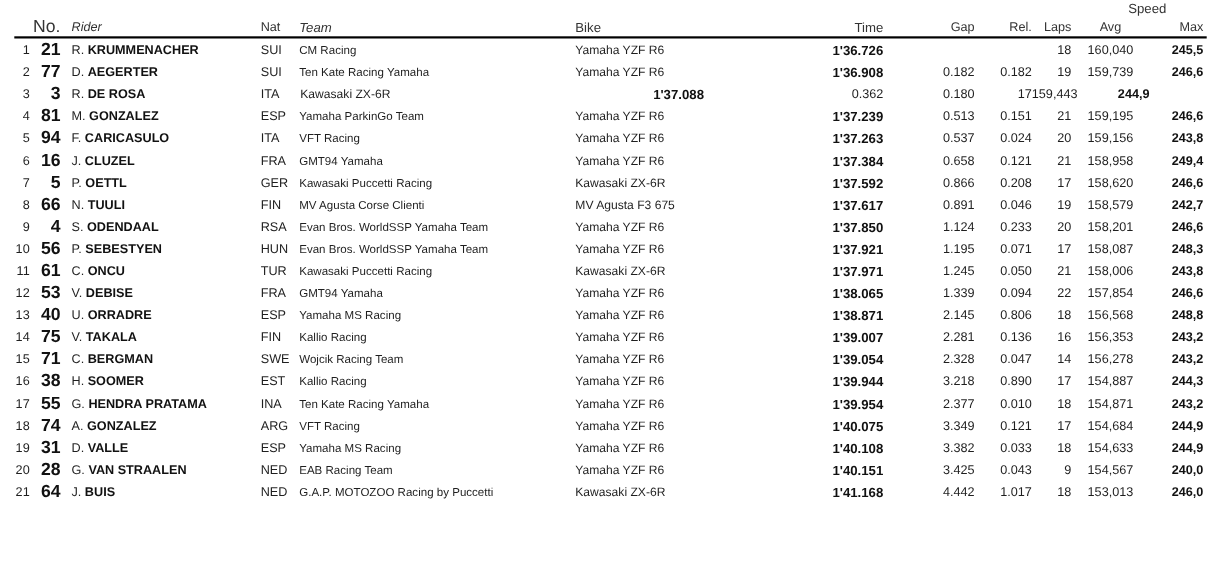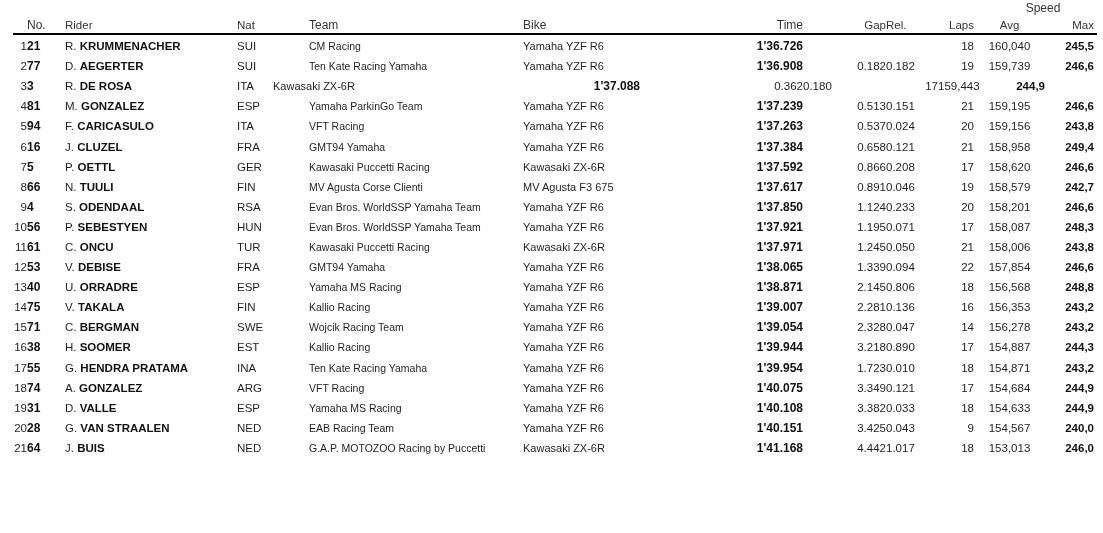--- a/index.html
+++ b/index.html
@@ -30,34 +30,34 @@
   .thead { position: absolute; top: 16px; left: 0; height: 17px; font-size: 12px; color: #333; }
   .rule {
     position: absolute; top: 33px; left: 13px;
     width: 1084px; height: 2px; background: #000;
   }
   .tbody { position: absolute; top: 36px; left: 0; }
   .trow { height: 20.1px; }
 
   
   .col-pos   { text-align: right; font-size: 11.5px; }
-  .col-no    { text-align: left; font-size: 12px; font-weight: bold; color: #111; }
+  .col-no    { text-align: right; font-size: 16px; font-weight: bold; color: #111; }
   .col-rider { text-align: left; padding-left: 10px; font-size: 11.5px; }
   .col-rider .last { font-weight: bold; color: #111; text-align: right; }
   .col-nat   { text-align: left; padding-left: 7px; font-size: 11.5px; }
-  .col-team  { text-align: left; padding-left: 7px; font-size: 10.5px; margin-left: 37px; }
+  .col-team  { text-align: left; padding-left: 7px; font-size: 10.5px; }
   .col-bike  { text-align: left; padding-left: 8px; font-size: 11px; }
   .col-time  { text-align: right; font-size: 12px; font-weight: bold; color: #111; }
   .col-gap   { text-align: right; font-size: 11.5px; }
-  .col-rel   { text-align: left; font-size: 11.5px; }
+  .col-rel   { text-align: right; font-size: 11.5px; }
   .col-laps  { text-align: right; font-size: 11.5px; }
   .col-avg   { text-align: center; font-size: 11.5px; }
   .col-max   { text-align: right; font-size: 11.5px; font-weight: bold; color: #111; }
 
-  .thead .col-rider, .thead .col-team { font-weight: normal; }
+  .thead .col-rider, .thead .col-team { font-weight: normal; font-style: italic; }
 </style>
 </head>
 <body>
 
 <div class="page">
 
   <div class="speed-label">Speed</div>
 
   <div class="thead grid">
     <span class="c col-pos"></span>
@@ -317,21 +317,21 @@
     </div>
 
     <div class="trow grid">
       <span class="c col-pos">17</span>
       <span class="c col-no">55</span>
       <span class="c col-rider"><span class="init">G.</span> <span class="last">HENDRA PRATAMA</span></span>
       <span class="c col-nat">INA</span>
       <span class="c col-team">Ten Kate Racing Yamaha</span>
       <span class="c col-bike">Yamaha YZF R6</span>
       <span class="c col-time">1'39.954</span>
-      <span class="c col-gap">1.723</span>
+      <span class="c col-gap">2.377</span>
       <span class="c col-rel">0.010</span>
       <span class="c col-laps">18</span>
       <span class="c col-avg">154,871</span>
       <span class="c col-max">243,2</span>
     </div>
 
     <div class="trow grid">
       <span class="c col-pos">18</span>
       <span class="c col-no">74</span>
       <span class="c col-rider"><span class="init">A.</span> <span class="last">GONZALEZ</span></span>

